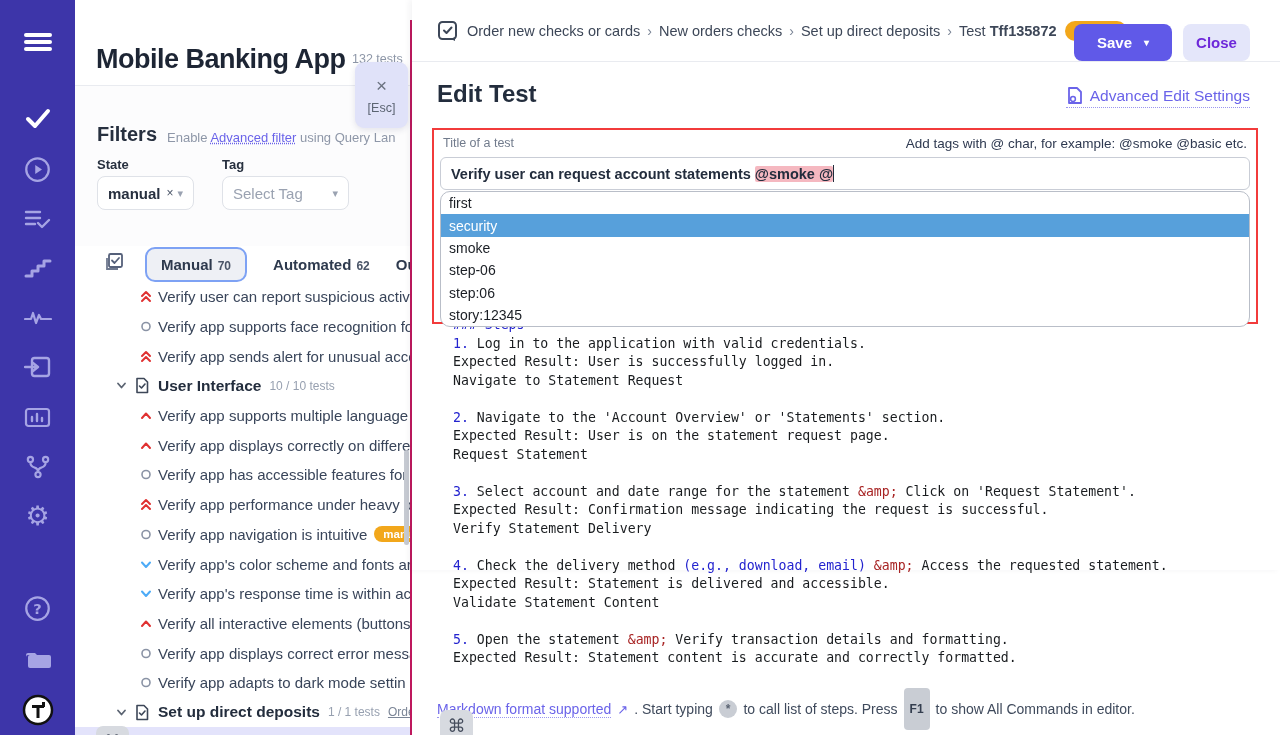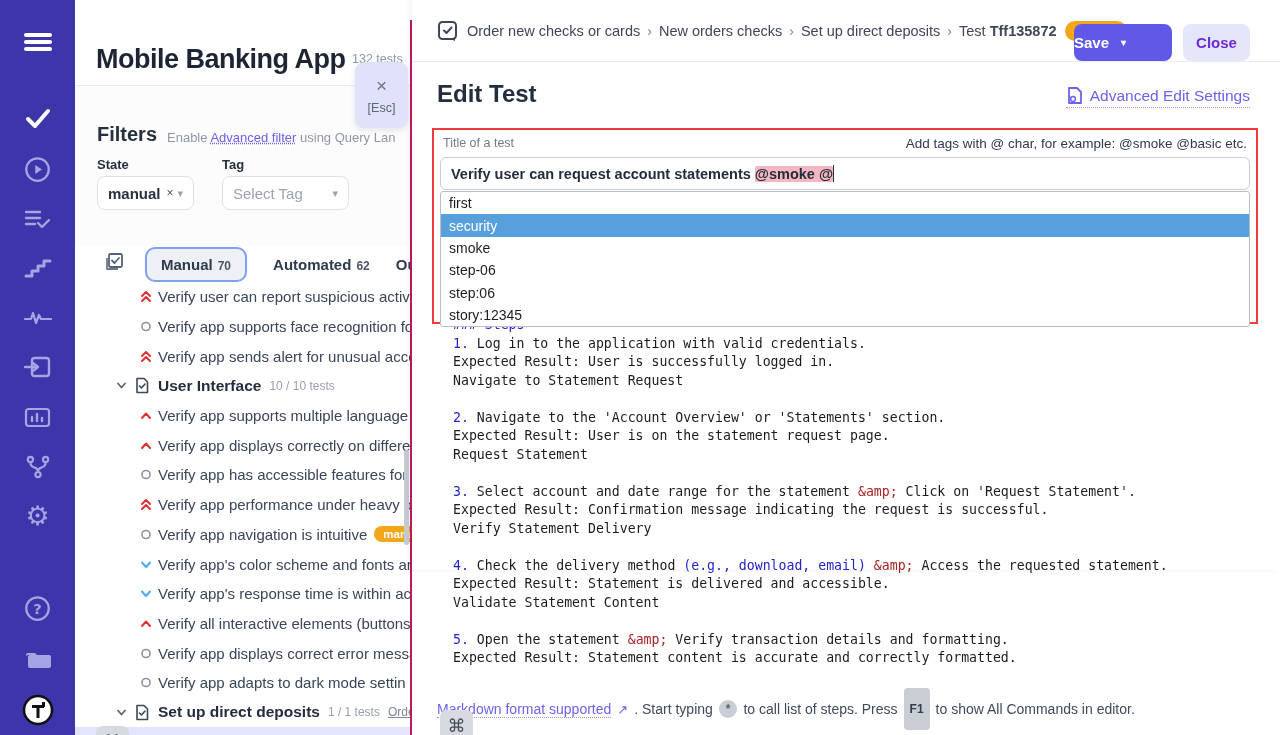--- a/index.html
+++ b/index.html
@@ -60,37 +60,37 @@
 
   
   .right-panel { position:absolute; left:412px; top:0; width:868px; height:570px; background:#fff; box-shadow:-3px 0 6px rgba(30,30,60,.05); }
   .crumb-row { position:absolute; left:0; top:0; width:868px; height:62px; border-bottom:1px solid #e9ebf0; display:flex; align-items:center; padding-left:25px; }
   .crumb-icon { display:flex; margin-right:9px; }
   .crumb { font-size:14.5px; color:#3d4758; cursor:pointer; }
   .crumb-sep { font-size:14px; color:#7b8596; margin:0 7px; }
   .crumb-test { font-size:14.5px; color:#3d4758; }
   .crumb-id { font-weight:700; margin-left:4px; }
   .crumb-badge { margin-left:8px; background:#f2a71b; color:#fff; font-size:12px; font-weight:700; border-radius:10px; padding:3px 10px; }
-  .save-btn { position:absolute; right:108px; top:24px; width:98px; height:37px; background:#6059e8; border:none; border-radius:8px; color:#fff; font-size:15px; font-weight:600; font-family:inherit; display:flex; align-items:center; gap:12px; cursor:pointer; }
+  .save-btn { position:absolute; right:108px; top:24px; width:98px; height:37px; background:#6059e8; border:none; border-radius:8px; color:#fff; font-size:15px; font-weight:600; font-family:inherit; display:flex; align-items:center; justify-content:center; gap:12px; cursor:pointer; }
   .save-caret { font-size:10px; }
   .close-btn { position:absolute; right:30px; top:24px; width:67px; height:37px; background:#e4e6fa; border:none; border-radius:8px; color:#6d28d9; font-size:15px; font-weight:600; font-family:inherit; cursor:pointer; }
   .edit-title { position:absolute; left:25px; top:80px; font-size:24px; font-weight:700; color:#232d3d; }
   .adv-link { position:absolute; right:30px; top:86px; font-size:15.5px; color:#6a63e9; display:flex; align-items:center; gap:6px; border-bottom:1px dotted #9b96f0; padding-bottom:2px; cursor:pointer; }
   .editor { position:absolute; left:41px; top:317px; right:10px; z-index:1; font-family:"DejaVu Sans Mono", monospace; font-size:13.2px; color:#191c1f; cursor:text; }
   .line { height:18.5px; white-space:pre; }
   .line .b { color:#2323cf; }
   .line .r { color:#a82424; }
   .red-box { position:absolute; left:20px; top:128px; width:826px; height:196px; border:2px solid #f23b3b; z-index:5; }
   .field-labels { display:flex; justify-content:space-between; padding:6px 9px 4px 9px; }
   .fl-left { font-size:12.5px; color:#717b8c; }
   .fl-right { font-size:13.5px; color:#2e3950; }
   .title-input { margin:2px 6px 0 6px; height:33px; background:#fff; border:1px solid #c9cdd6; border-radius:6px; display:flex; align-items:center; padding:0 10px; font-size:14.5px; font-weight:600; color:#232d3d; white-space:pre; cursor:text; }
   .tag-hl { background:#f5b8c0; border-radius:2px; }
   .caret-bar { width:1px; height:17px; background:#232d3d; }
-  .dropdown { margin:1px 6px 0 6px; background:#fff; border:1px solid #b9bec8; border-radius:3px; overflow:hidden; }
+  .dropdown { margin:1px 6px 0 6px; background:#fff; border:1px solid #b9bec8; border-radius:10px; overflow:hidden; }
   .dd-item { height:22.4px; display:flex; align-items:center; padding-left:8px; font-size:14px; color:#1a1e24; cursor:pointer; }
   .dd-item.sel { background:#57a0db; color:#fff; }
   .footer-hint { position:absolute; left:25px; top:688px; font-size:14px; color:#3f4a5c; display:flex; align-items:center; gap:6px; white-space:nowrap; }
   .footer-hint .md-link { color:#6a63e9; border-bottom:1px dotted #9b96f0; cursor:pointer; }
   .footer-hint .arr { color:#6a63e9; font-size:13px; cursor:pointer; }
   .key { background:#c9cdd4; color:#343e4f; font-size:12px; font-weight:700; border-radius:4px; padding:14px 6px; }
   .key.round { border-radius:9px; padding:2px 7px; color:#5a6372; }
   .cmd-right { position:absolute; left:28px; top:710px; }
 </style>
 </head>

